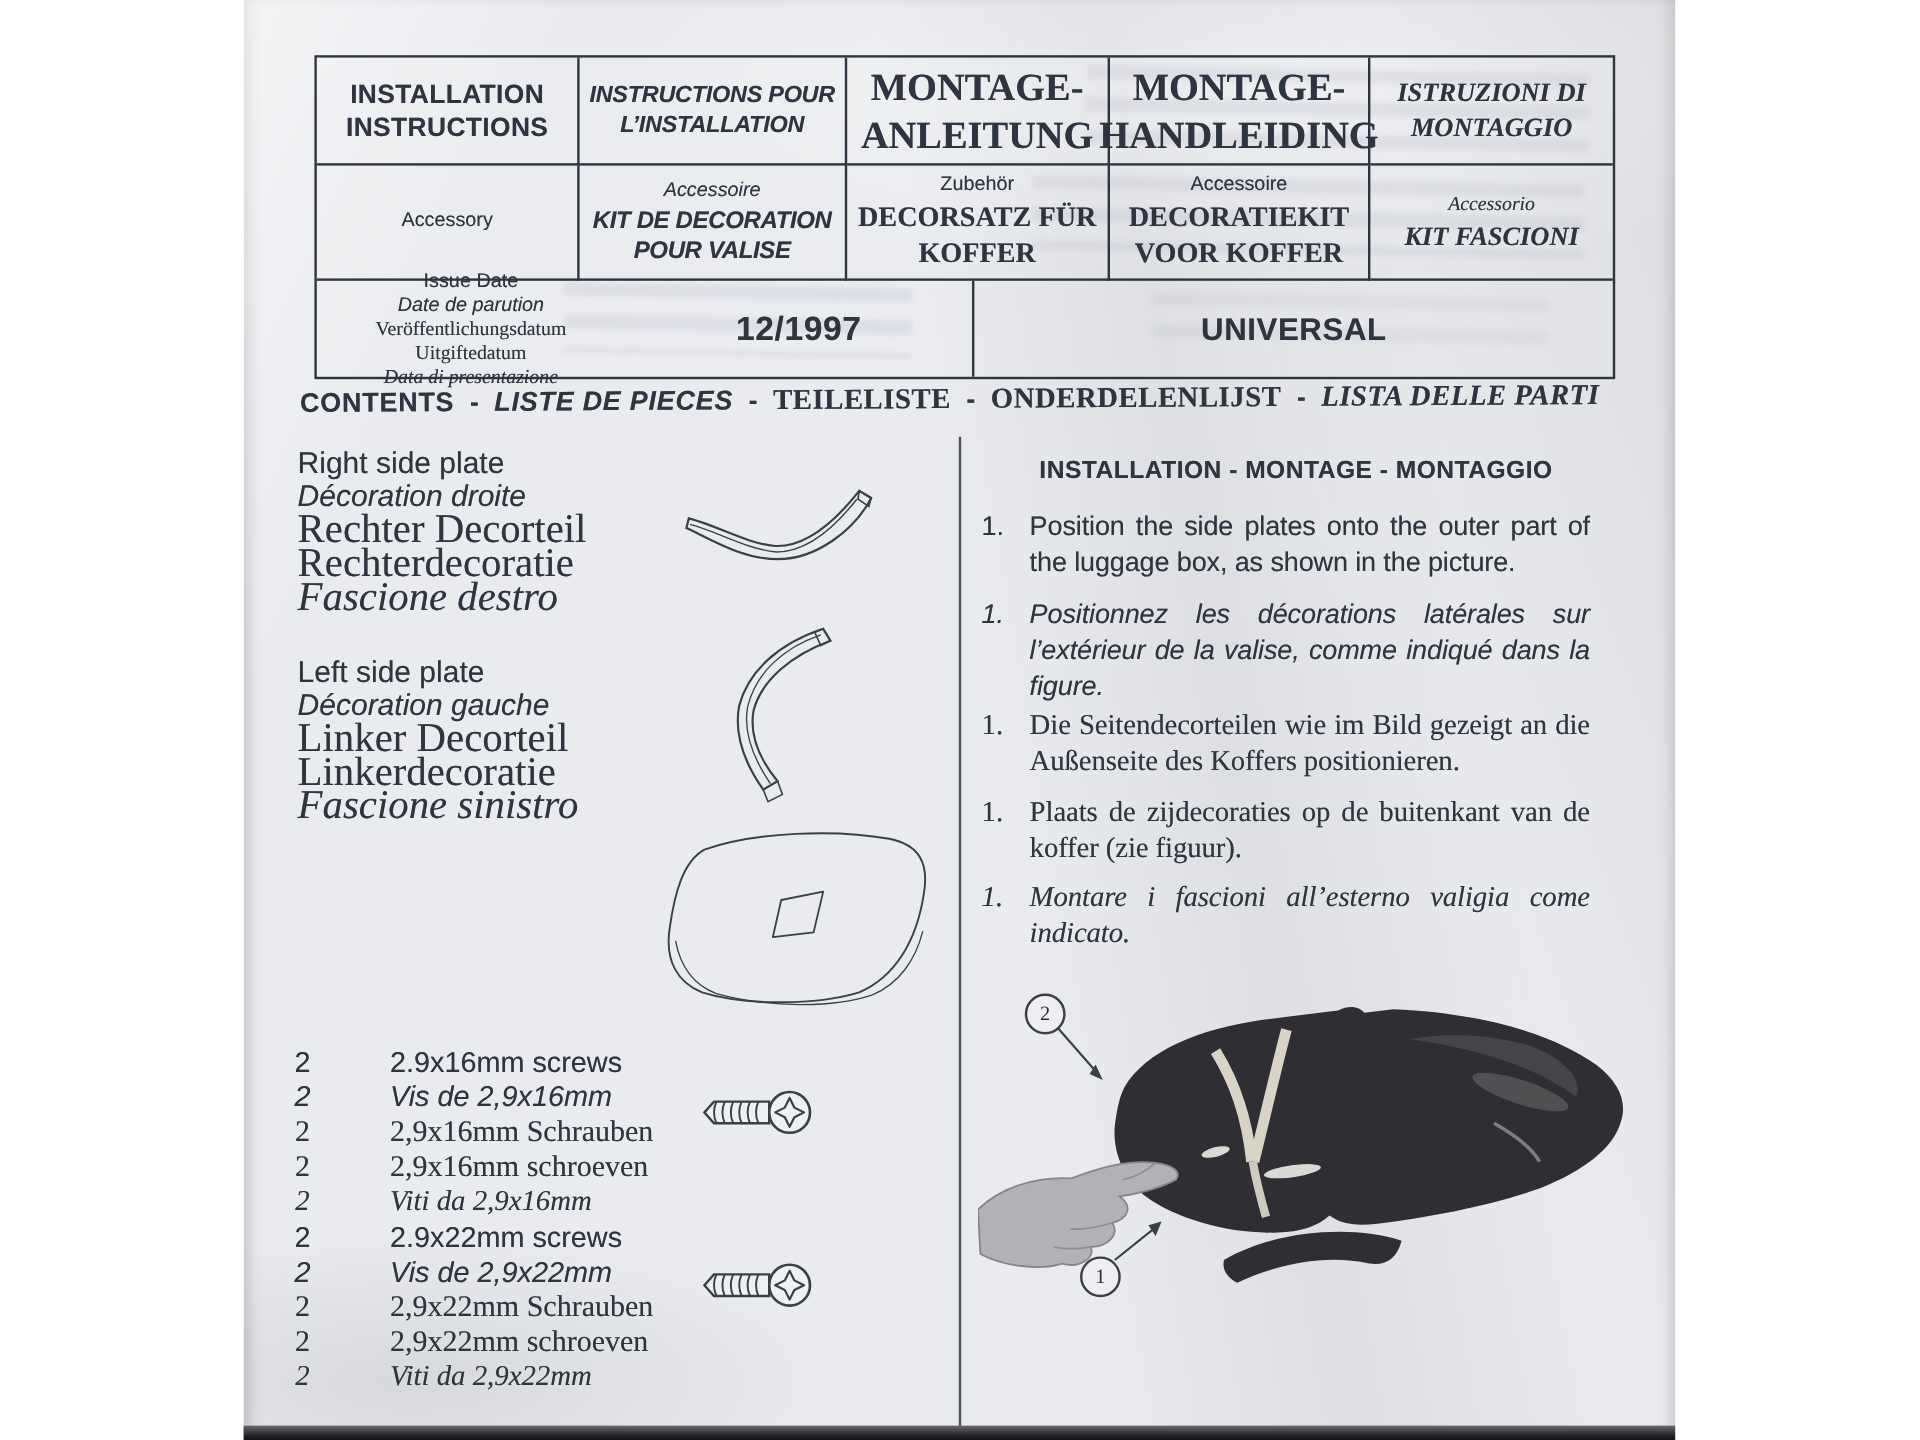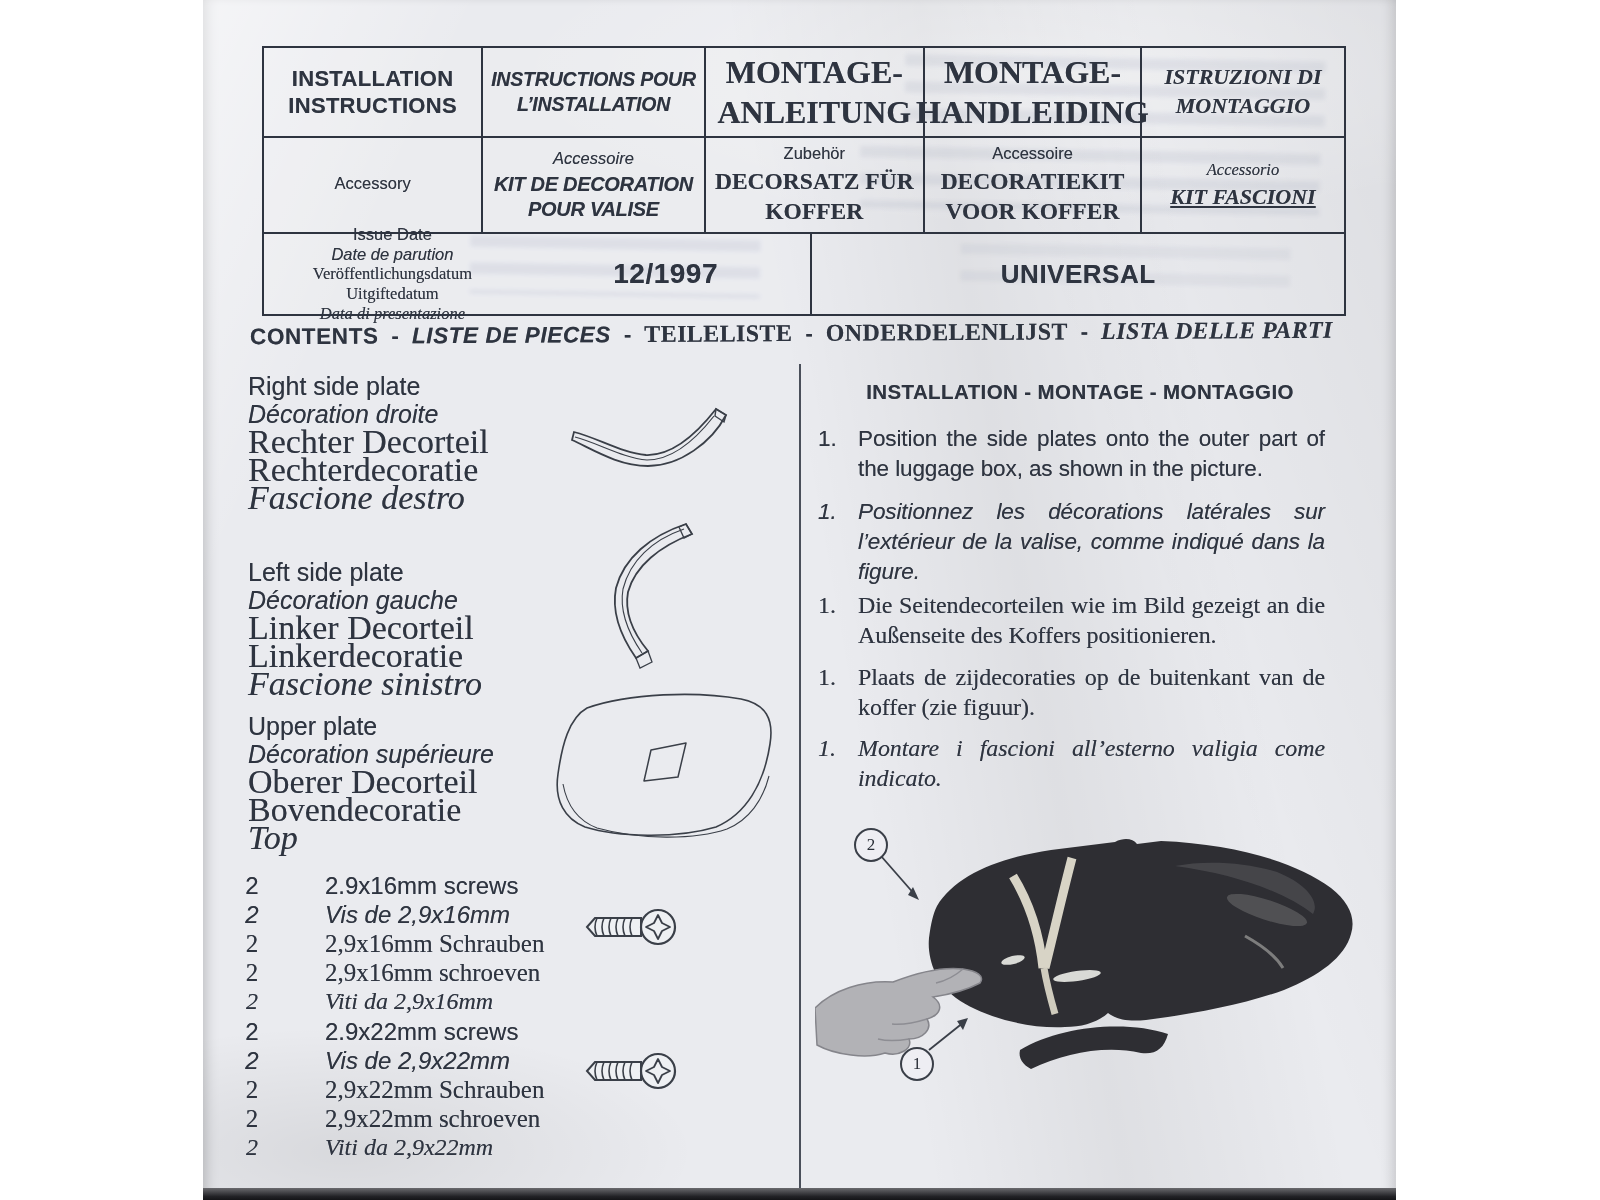--- a/index.html
+++ b/index.html
@@ -34,21 +34,21 @@
         display:flex;flex-direction:column;align-items:center;justify-content:center;text-align:center;padding:2px 3px;}
   .cell.last{border-right:none;}
   .title1{font-size:22px;letter-spacing:.3px;line-height:1.25;}
   .title2{font-size:19.5px;letter-spacing:-.2px;line-height:1.3;}
   .title3{font-size:32px;line-height:1.25;font-weight:700;}
   .title5{font-size:22px;line-height:1.3;}
   .small-label{font-size:16.5px;margin-bottom:4px;}
   .acc1{font-size:23px;line-height:1.2;}
   .acc2{font-size:20px;letter-spacing:-.3px;line-height:1.25;}
   .acc3{font-size:23.5px;font-weight:600;line-height:1.25;}
-  .acc5{font-size:22px;line-height:1.2;text-decoration:underline;}
+  .acc5{font-size:22px;line-height:1.2;}
   .r3{grid-column:1 / -1;display:flex;border-bottom:none;}
   .r3 > div{display:flex;flex-direction:column;align-items:center;justify-content:center;text-align:center;}
   .r3a{width:50.6%;flex-direction:row !important;border-right:2px solid var(--ink);}
   .r3a-labels{width:47%;display:flex;flex-direction:column;align-items:center;justify-content:center;}
   .r3a-value{width:53%;display:flex;align-items:center;justify-content:center;}
   .r3b{width:30.6%;border-right:2px solid var(--ink);}
   .r3c{flex:1;}
   .tinyline{font-size:16.5px;line-height:1.22;}
   .bigval{font-size:28px;letter-spacing:.5px;}
 
@@ -177,41 +177,34 @@
     <div class="pline serif">Rechter Decorteil</div>
     <div class="pline serif">Rechterdecoratie</div>
     <div class="pline serifi">Fascione destro</div>
   </div>
   <svg class="drawing" style="left:566px;top:398px;" width="170" height="84" viewBox="0 0 170 84">
     <path d="M8,34 C32,40 56,55 80,57 C108,58 132,34 150,11 L160,17 C146,44 114,68 82,68 C52,68 26,51 6,42 Z" fill="none" stroke="#3a3f48" stroke-width="1.8"></path>
     <path d="M9,39 C32,45 57,60 81,62 C107,62 130,41 148,18" fill="none" stroke="#3a3f48" stroke-width="1.2"></path>
     <path d="M150,11 L160,17 L158,24 L149,18 Z" fill="none" stroke="#3a3f48" stroke-width="1.4"></path>
   </svg>
 
-  <div class="part tsh" style="top:558px;">
+  <div class="part tsh" style="top:546px;">
     <div class="pline sans">Left side plate</div>
     <div class="pline sansi">Décoration gauche</div>
     <div class="pline serif">Linker Decorteil</div>
     <div class="pline serif">Linkerdecoratie</div>
     <div class="pline serifi">Fascione sinistro</div>
   </div>
   <svg class="drawing" style="left:578px;top:518px;" width="135" height="152" viewBox="0 0 135 152">
     <path d="M108,6 C72,18 46,40 38,70 C33,96 44,120 58,140 L70,133 C56,116 46,96 50,74 C57,48 82,28 114,16 Z" fill="none" stroke="#3a3f48" stroke-width="1.8"></path>
     <path d="M106,11 C74,22 52,43 45,71 C41,94 51,116 64,135" fill="none" stroke="#3a3f48" stroke-width="1.1"></path>
     <path d="M108,6 L114,16 L106,20 L101,9 Z" fill="none" stroke="#3a3f48" stroke-width="1.3"></path>
     <path d="M58,140 L70,133 L74,144 L62,150 Z" fill="none" stroke="#3a3f48" stroke-width="1.3"></path>
   </svg>
 
-  <div class="part tsh" style="top:712px;">
-    <div class="pline sans">Upper plate</div>
-    <div class="pline sansi">Décoration supérieure</div>
-    <div class="pline serif">Oberer Decorteil</div>
-    <div class="pline serif">Bovendecoratie</div>
-    <div class="pline serifi">Top</div>
-  </div>
   <svg class="drawing" style="left:545px;top:688px;" width="235" height="158" viewBox="0 0 235 158">
     <path d="M42,20 C84,5 152,3 196,11 C221,16 229,31 225,56 C219,96 201,126 171,139 C131,151 72,149 40,139 C20,131 9,113 13,86 C17,57 24,30 42,20 Z" fill="none" stroke="#3a3f48" stroke-width="1.6"></path>
     <path d="M18,96 C22,118 34,133 52,140 C95,152 150,152 182,141 C204,132 218,112 224,88" fill="none" stroke="#3a3f48" stroke-width="1.1"></path>
     <path d="M106,62 L141,55 L133,89 L99,93 Z" fill="none" stroke="#3a3f48" stroke-width="1.5" stroke-linejoin="round"></path>
   </svg>
 
   <div class="screws tsh" style="top:872px;">
     <div class="srow">
         <span class="qty sans">2</span>
         <span class="stxt sans">2.9x16mm screws</span>

